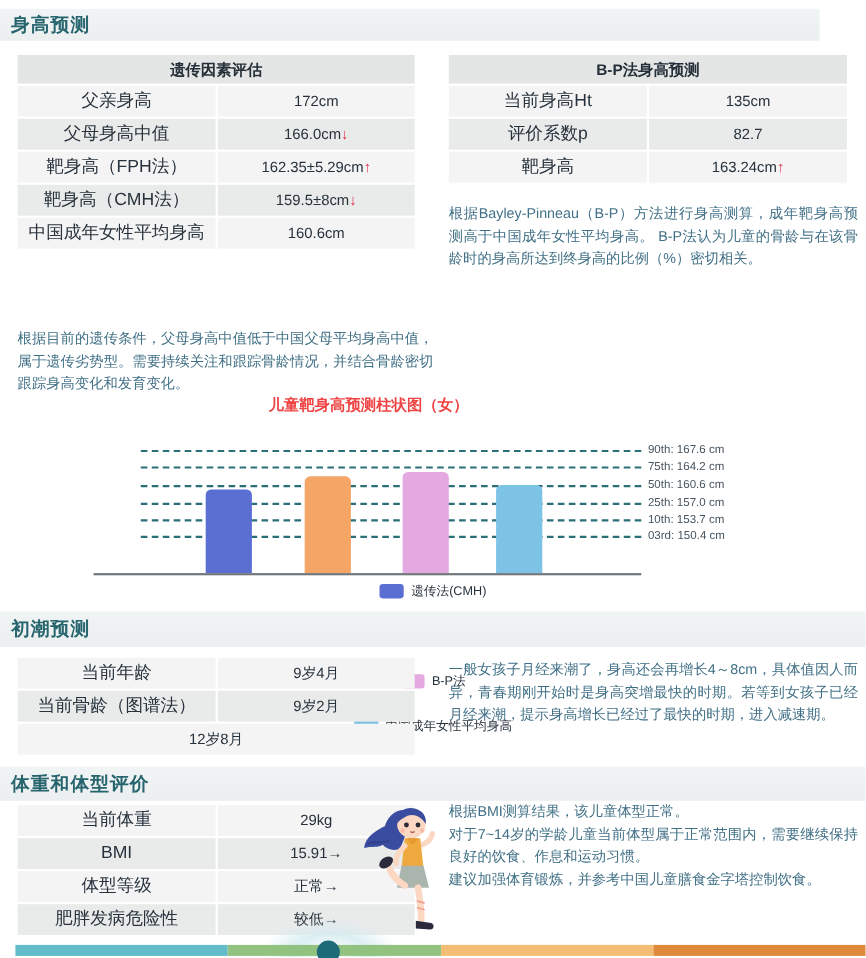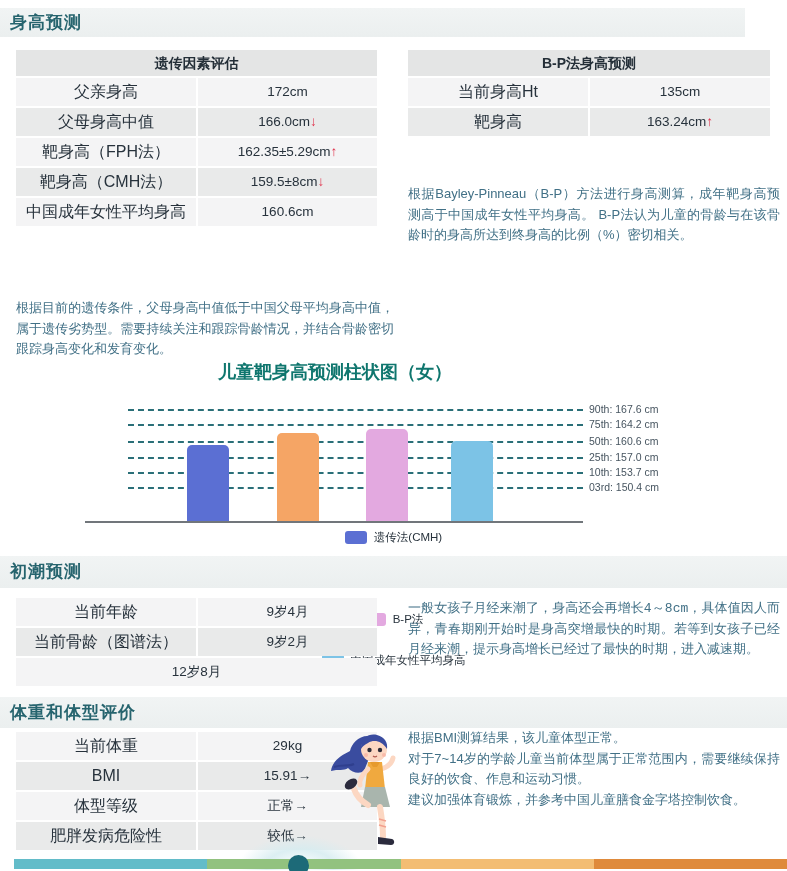--- a/index.html
+++ b/index.html
@@ -37,26 +37,26 @@
   #table-bp{left:408px;top:50px;width:362px;}
   #table-menarche{left:16px;top:598px;width:361px;}
   #table-weight{left:16px;top:732px;width:361px;}
   
   .note{
     position:absolute;font-size:13px;line-height:20.5px;color:#417086;
     text-align:justify;
   }
   #note-genetic{left:16px;top:298px;width:378px;}
   #note-bp{left:408px;top:184px;width:372px;}
-  #note-menarche{left:408px;top:599px;width:372px;font-family:Liberation Mono, monospace;}
+  #note-menarche{left:408px;top:599px;width:372px;}
   #note-weight{left:408px;top:728px;width:372px;white-space:pre-line;}
   
   #chart-title{
     position:absolute;left:85px;top:360px;width:500px;text-align:center;
-    font-size:18px;font-weight:bold;color:#0f766e;
+    font-size:14px;font-weight:bold;color:#ef4444;
   }
   #plot{
     position:absolute;left:85px;top:398px;width:498px;height:123px;
     border-bottom:2px solid #71767b;
   }
   .ref-line{
     position:absolute;left:43px;right:0;height:0;
     border-top:2px dashed #2a6f78;
   }
   #plot-labels{position:absolute;left:589px;top:398px;width:190px;height:123px;}
@@ -119,20 +119,24 @@
       </div>
     </div>
 </div>
 
 <div class="data-table" id="table-bp">
   <div class="t-header">B-P法身高预测</div>
   <div class="t-rows" data-table="sections.height.bp_table.rows">
       <div class="t-row">
         <div class="t-cell t-label">当前身高Ht</div>
         <div class="t-cell t-value">135cm</div>
+      </div>
+      <div class="t-row">
+        <div class="t-cell t-label">评价系数p</div>
+        <div class="t-cell t-value">82.7</div>
       </div>
       <div class="t-row">
         <div class="t-cell t-label">靶身高</div>
         <div class="t-cell t-value">163.24cm<span class="arrow up">↑</span></div>
       </div>
     </div>
 </div>
 
 <div class="note" id="note-genetic">根据目前的遗传条件，父母身高中值低于中国父母平均身高中值，属于遗传劣势型。需要持续关注和跟踪骨龄情况，并结合骨龄密切跟踪身高变化和发育变化。</div>
 <div class="note" id="note-bp">根据Bayley-Pinneau（B-P）方法进行身高测算，成年靶身高预测高于中国成年女性平均身高。 B-P法认为儿童的骨龄与在该骨龄时的身高所达到终身高的比例（%）密切相关。</div>

